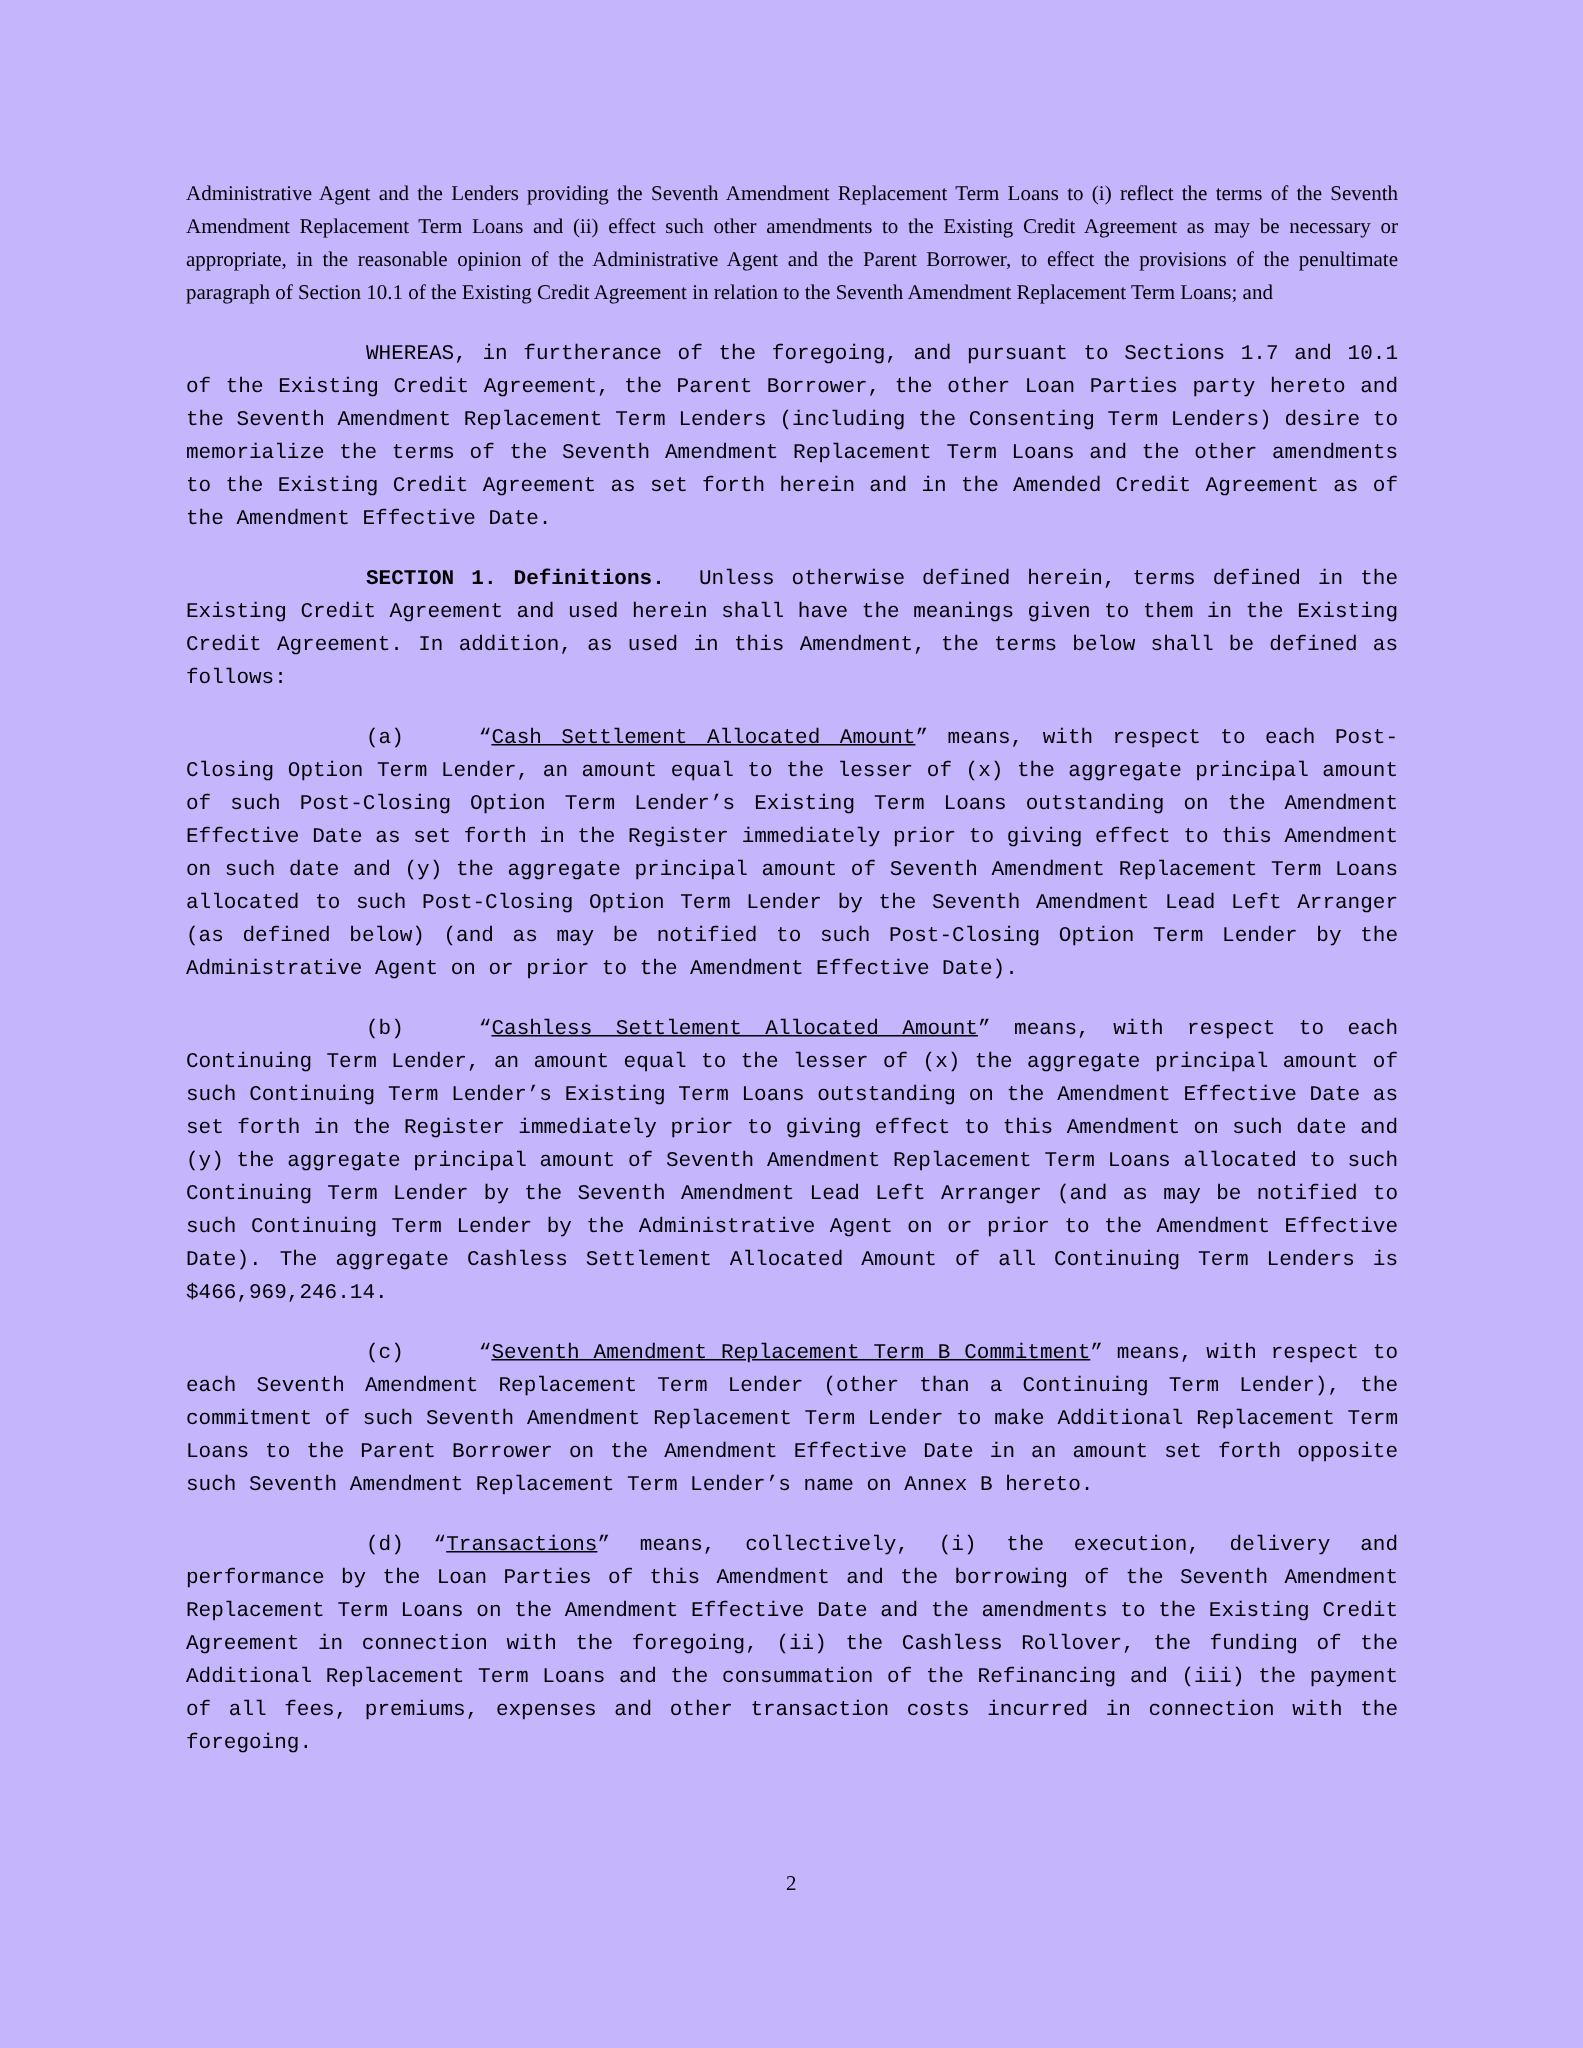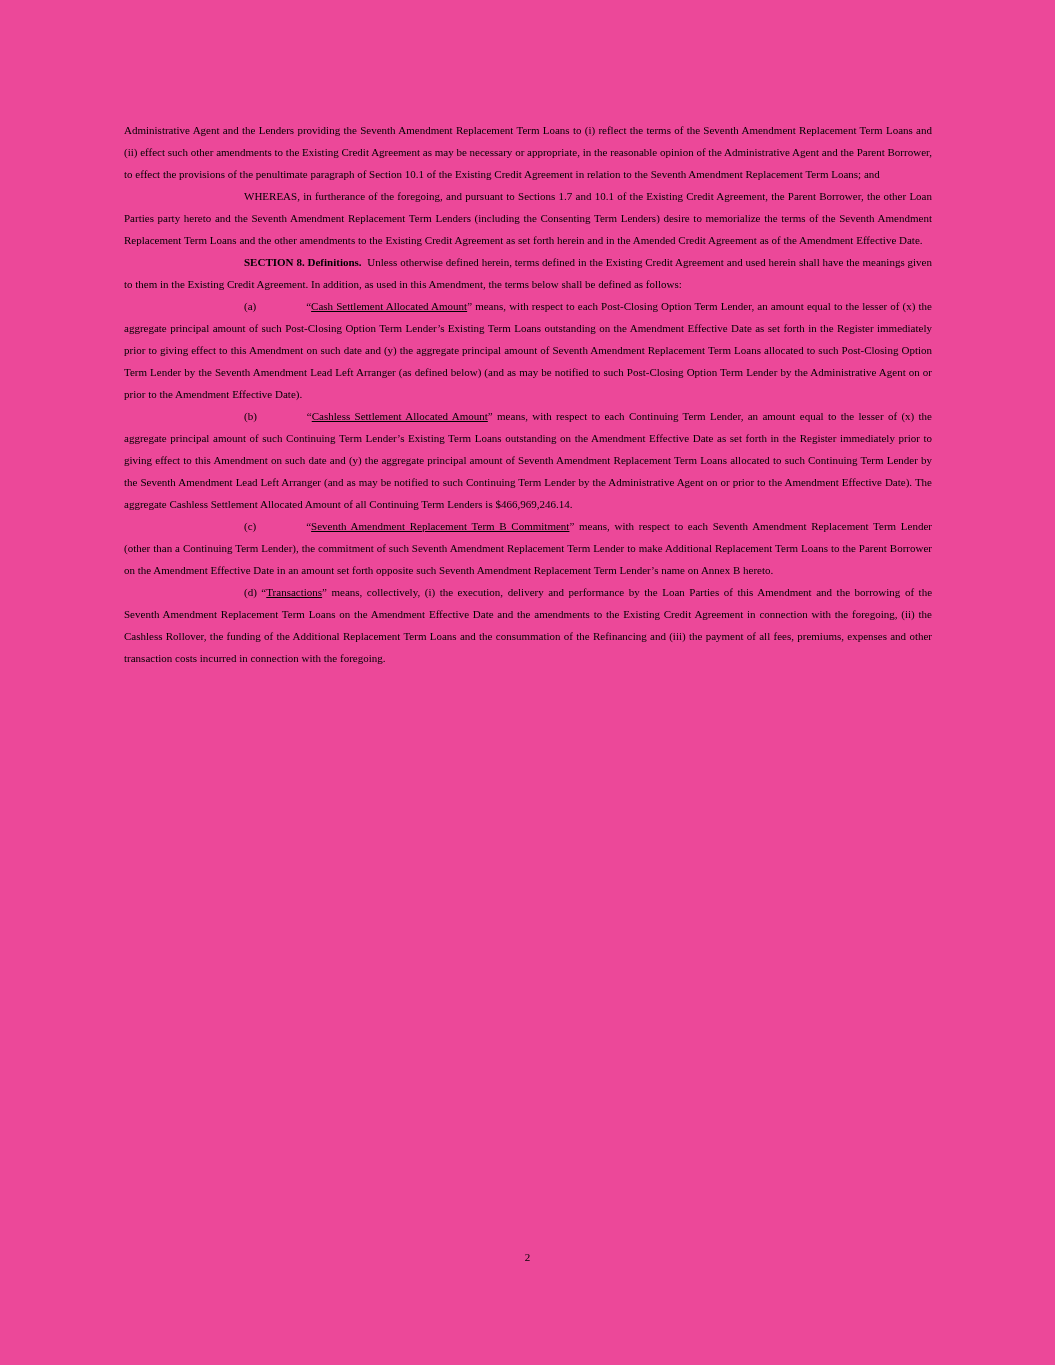--- a/index.html
+++ b/index.html
@@ -4,38 +4,40 @@
 <style>
   html, body {
     margin: 0;
     padding: 0;
     background: #ffffff;
   }
   .page {
     position: relative;
     width: 1055px;
     height: 1365px;
-    background: #ec4899;
+    background: #c4b5fd;
     font-family: "Liberation Serif", serif;
-    font-size: 11px;
+    font-size: 14px;
     color: #000000;
     overflow: hidden;
   }
   .content {
     position: absolute;
     left: 124px;
     top: 119px;
     width: 808px;
   }
   p.para {
     margin: 0;
     text-align: justify;
     line-height: 22px;
   }
   p.para + p.para {
+    margin-top: 18px;
+    font-family: Liberation Mono, monospace;
   }
   .ind {
     text-indent: 120px;
   }
   .tab {
     display: inline-block;
     width: 50px;
   }
   .b { font-weight: bold; }
   .u { text-decoration: underline; }
@@ -52,21 +54,21 @@
 <body>
 
 <div class="page">
   <div class="content">
 
     <p class="para">Administrative Agent and the Lenders providing the Seventh Amendment Replacement Term Loans to (i) reflect the terms of the Seventh Amendment Replacement Term Loans and (ii) effect such other amendments to the Existing Credit Agreement as may be necessary or appropriate, in the reasonable opinion of the Administrative Agent and the Parent Borrower, to effect the provisions of the penultimate paragraph of Section 10.1 of the Existing Credit Agreement in relation to the Seventh Amendment Replacement Term Loans; and</p>
 
     <p class="para ind">WHEREAS, in furtherance of the foregoing, and pursuant to Sections 1.7 and 10.1 of the Existing Credit Agreement, the Parent Borrower, the other Loan Parties party hereto and the Seventh Amendment Replacement Term Lenders (including the Consenting Term Lenders) desire to memorialize the terms of the Seventh Amendment Replacement Term Loans and the other amendments to the Existing Credit Agreement as set forth herein and in the Amended Credit Agreement as of the Amendment Effective Date.</p>
 
 
-    <p class="para ind"><span class="b">SECTION 8. Definitions.</span><span>&nbsp; Unless otherwise defined herein, terms defined in the Existing Credit Agreement and used herein shall have the meanings given to them in the Existing Credit Agreement. In addition, as used in this Amendment, the terms below shall be defined as follows:</span></p>
+    <p class="para ind"><span class="b">SECTION 1. Definitions.</span><span>&nbsp; Unless otherwise defined herein, terms defined in the Existing Credit Agreement and used herein shall have the meanings given to them in the Existing Credit Agreement. In addition, as used in this Amendment, the terms below shall be defined as follows:</span></p>
 
     <p class="para ind"><span>(a)</span><span class="tab"></span><span>“</span><span class="u">Cash Settlement Allocated Amount</span><span>”</span><span> means, with respect to each Post-Closing Option Term Lender, an amount equal to the lesser of (x) the aggregate principal amount of such Post-Closing Option Term Lender’s Existing Term Loans outstanding on the Amendment Effective Date as set forth in the Register immediately prior to giving effect to this Amendment on such date and (y) the aggregate principal amount of Seventh Amendment Replacement Term Loans allocated to such Post-Closing Option Term Lender by the Seventh Amendment Lead Left Arranger (as defined below) (and as may be notified to such Post-Closing Option Term Lender by the Administrative Agent on or prior to the Amendment Effective Date).</span></p>
 
     <p class="para ind"><span>(b)</span><span class="tab"></span><span>“</span><span class="u">Cashless Settlement Allocated Amount</span><span>”</span><span> means, with respect to each Continuing Term Lender, an amount equal to the lesser of (x) the aggregate principal amount of such Continuing Term Lender’s Existing Term Loans outstanding on the Amendment Effective Date as set forth in the Register immediately prior to giving effect to this Amendment on such date and (y) the aggregate principal amount of Seventh Amendment Replacement Term Loans allocated to such Continuing Term Lender by the Seventh Amendment Lead Left Arranger (and as may be notified to such Continuing Term Lender by the Administrative Agent on or prior to the Amendment Effective Date). The aggregate Cashless Settlement Allocated Amount of all Continuing Term Lenders is $466,969,246.14.</span></p>
 
     <p class="para ind"><span>(c)</span><span class="tab"></span><span>“</span><span class="u">Seventh Amendment Replacement Term B Commitment</span><span>”</span><span> means, with respect to each Seventh Amendment Replacement Term Lender (other than a Continuing Term Lender), the commitment of such Seventh Amendment Replacement Term Lender to make Additional Replacement Term Loans to the Parent Borrower on the Amendment Effective Date in an amount set forth opposite such Seventh Amendment Replacement Term Lender’s name on Annex B hereto.</span></p>
 
     <p class="para ind"><span>(d) </span><span>“</span><span class="u">Transactions</span><span>”</span><span> means, collectively, (i) the execution, delivery and performance by the Loan Parties of this Amendment and the borrowing of the Seventh Amendment Replacement Term Loans on the Amendment Effective Date and the amendments to the Existing Credit Agreement in connection with the foregoing, (ii) the Cashless Rollover, the funding of the Additional Replacement Term Loans and the consummation of the Refinancing and (iii) the payment of all fees, premiums, expenses and other transaction costs incurred in connection with the foregoing.</span></p>
 
   </div>

